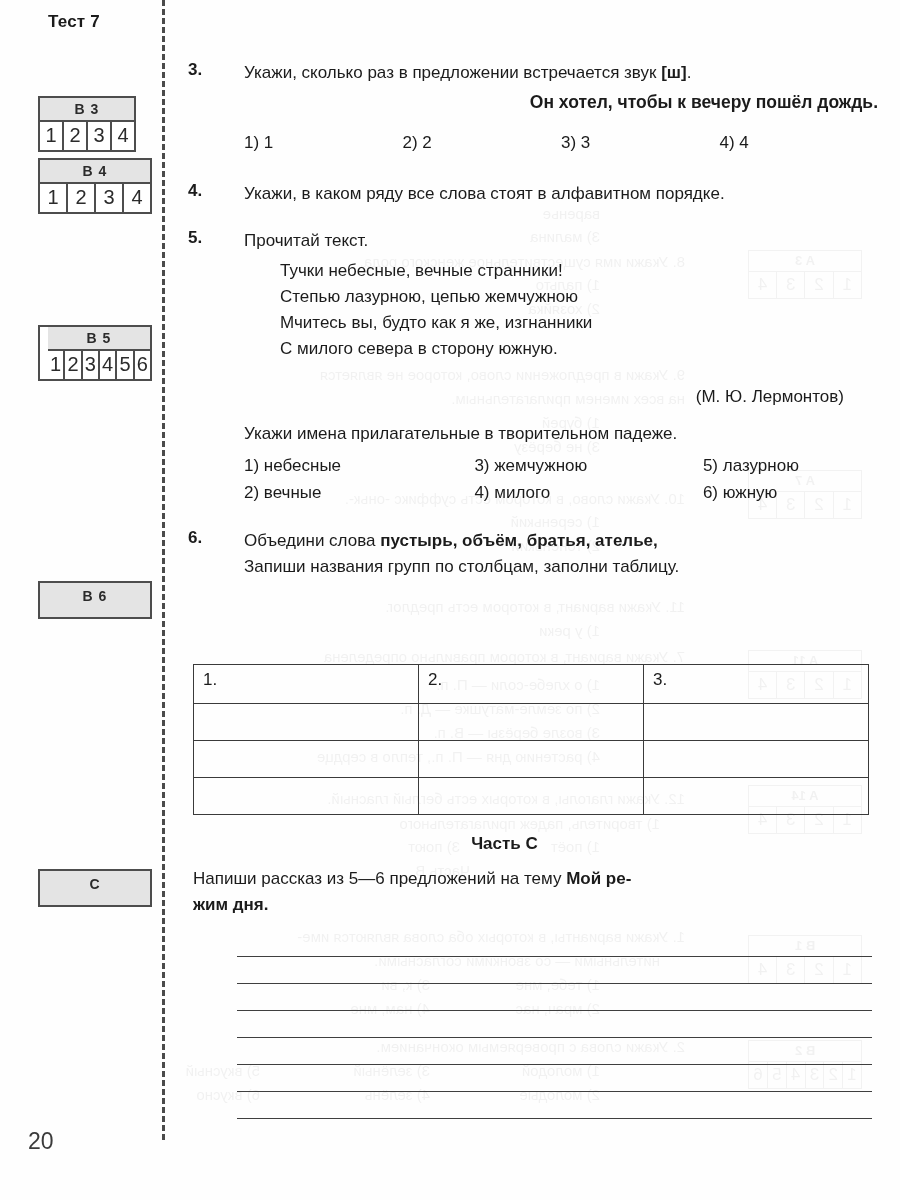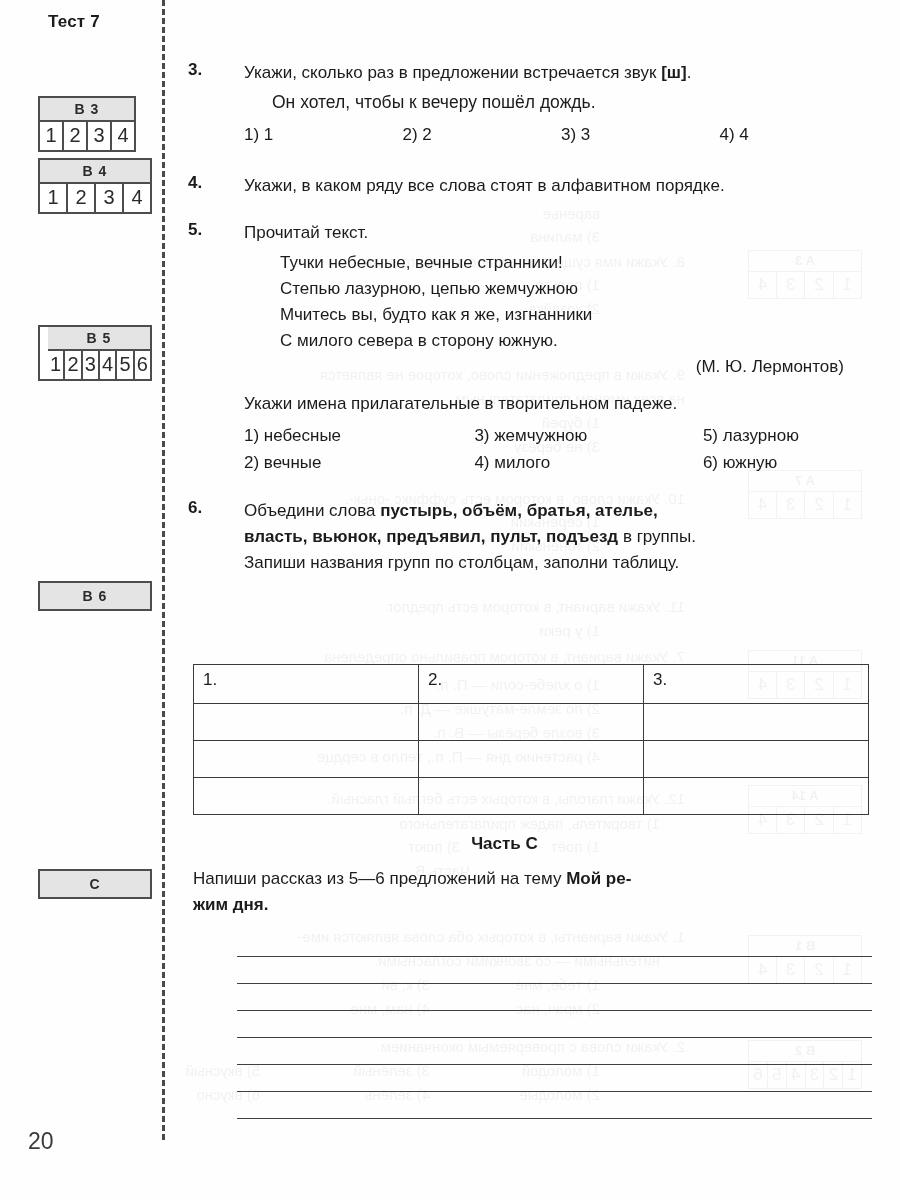--- a/index.html
+++ b/index.html
@@ -98,21 +98,21 @@
     text-align: center;
     font-size: 14px;
     font-weight: bold;
     line-height: 22px;
     height: 22px;
     letter-spacing: 1px;
     color: #2b2b2b;
   }
   .ans-box.no-cells .ab-head {
     border-bottom: none;
-    height: 26px;
+    height: 34px;
     line-height: 26px;
   }
   .ans-box .ab-cells {
     display: flex;
     height: 28px;
   }
   .ans-box .ab-cells .cell {
     flex: 1 1 0;
     border-right: 2px solid #4d4d4d;
     text-align: center;
@@ -146,29 +146,30 @@
   .q-body {
     margin-left: 56px;
     font-size: 17px;
     line-height: 25px;
   }
   .q-body.tight { line-height: 26px; }
 
   .bold { font-weight: bold; }
 
   .sentence {
-    font-weight: normal;
+    font-weight: bold;
     font-size: 17.5px;
     margin-left: 28px;
     margin-top: 5px;
+    text-align: right;
   }
 
   .opt-row-4 {
     display: flex;
-    margin-top: 7px;
+    margin-top: 15px;
     font-size: 17px;
   }
   .opt-row-4 > span { width: 25%; }
 
   .opt-list {
     margin-top: 6px;
   }
   .opt-list div {
     font-size: 17px;
     line-height: 26px;
@@ -178,21 +179,21 @@
     margin-left: 36px;
     margin-top: 5px;
   }
   .poem div {
     font-size: 17px;
     line-height: 26px;
   }
   .poem-author {
     text-align: right;
     font-size: 17px;
-    margin-top: 0;
+    margin-top: 22px;
     padding-right: 34px;
   }
 
   .grid3 {
     margin-top: 6px;
   }
   .grid3 .g-row {
     display: flex;
     font-size: 17px;
     line-height: 27px;
@@ -451,21 +452,20 @@
             <span>6) южную</span>
           </div>
         </div>
       </div>
     </div>
 
     <div class="q" style="margin-top:22px;">
       <div class="q-num">6.</div>
       <div class="q-body tight">
         <span>Объедини слова </span><span class="bold">пустырь, объём, братья, ателье,</span>
-        <div><span class="bold">власть, вьюнок, предъявил, пульт, подъезд</span><span> в группы.</span></div>
         <div>Запиши названия групп по столбцам, заполни таблицу.</div>
       </div>
     </div>
 
   </div>
 
   <table class="ans-table">
     <tbody>
       <tr>
         <td class="hdr">1.</td>

